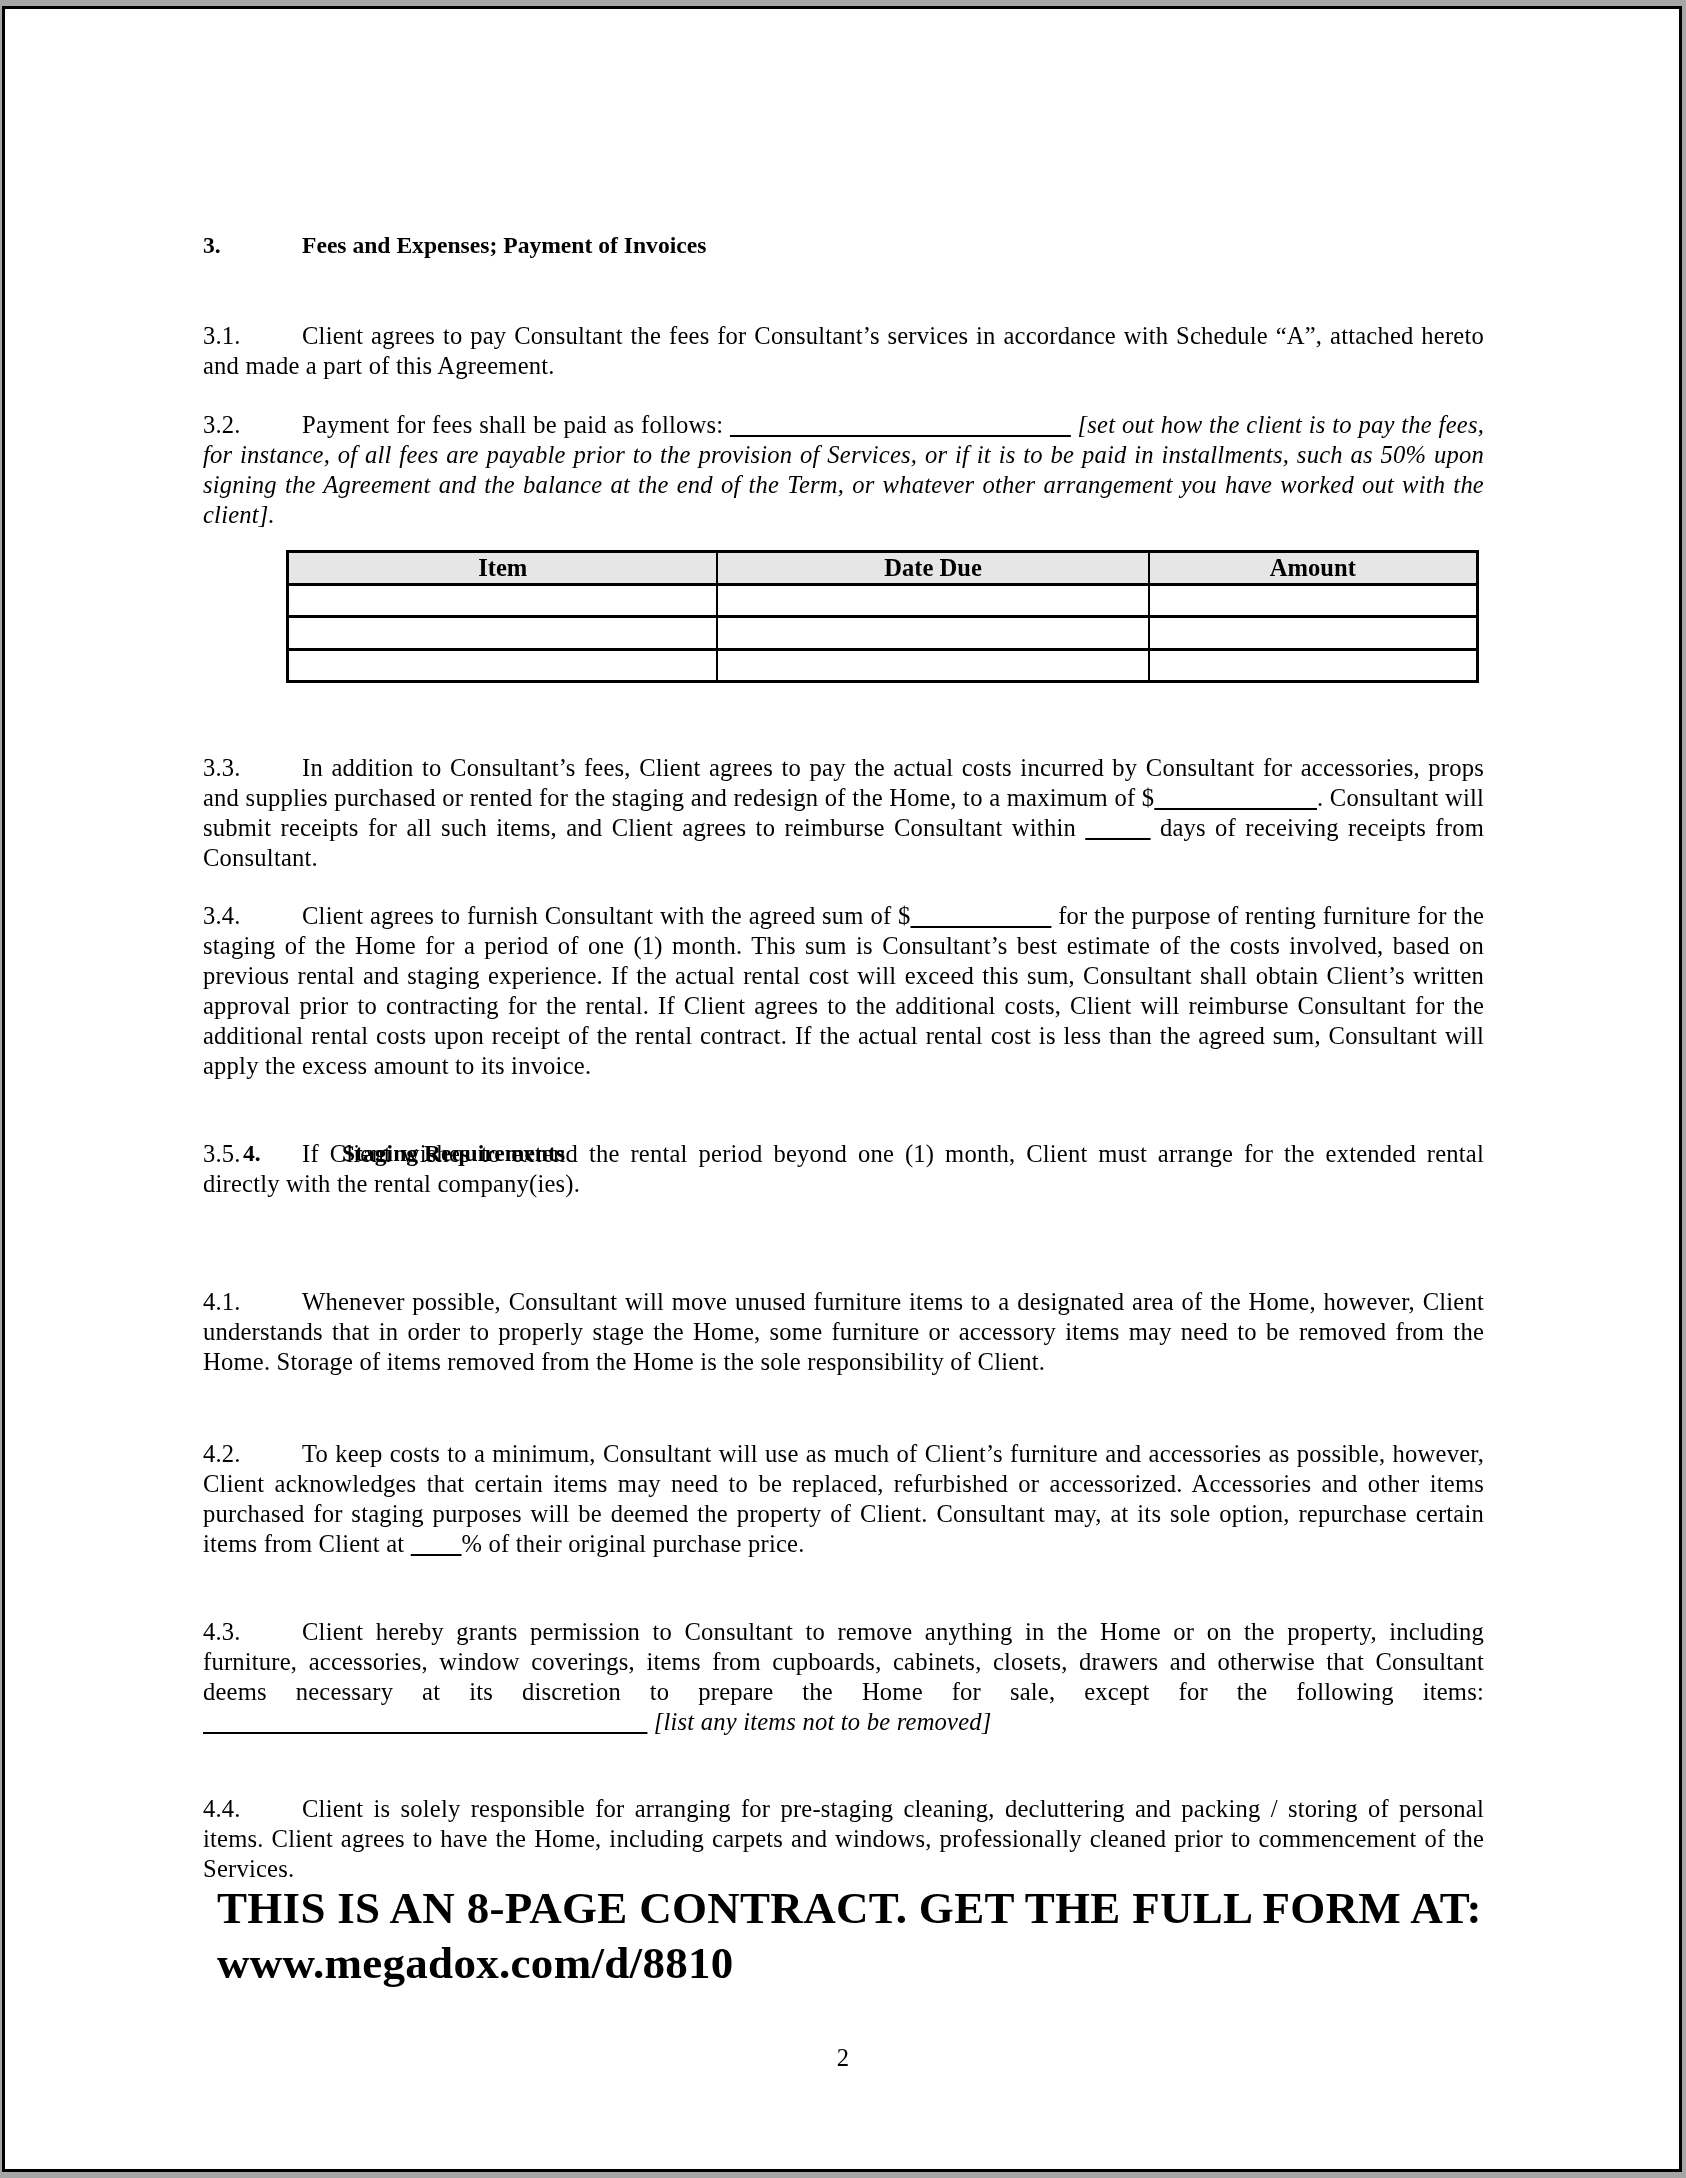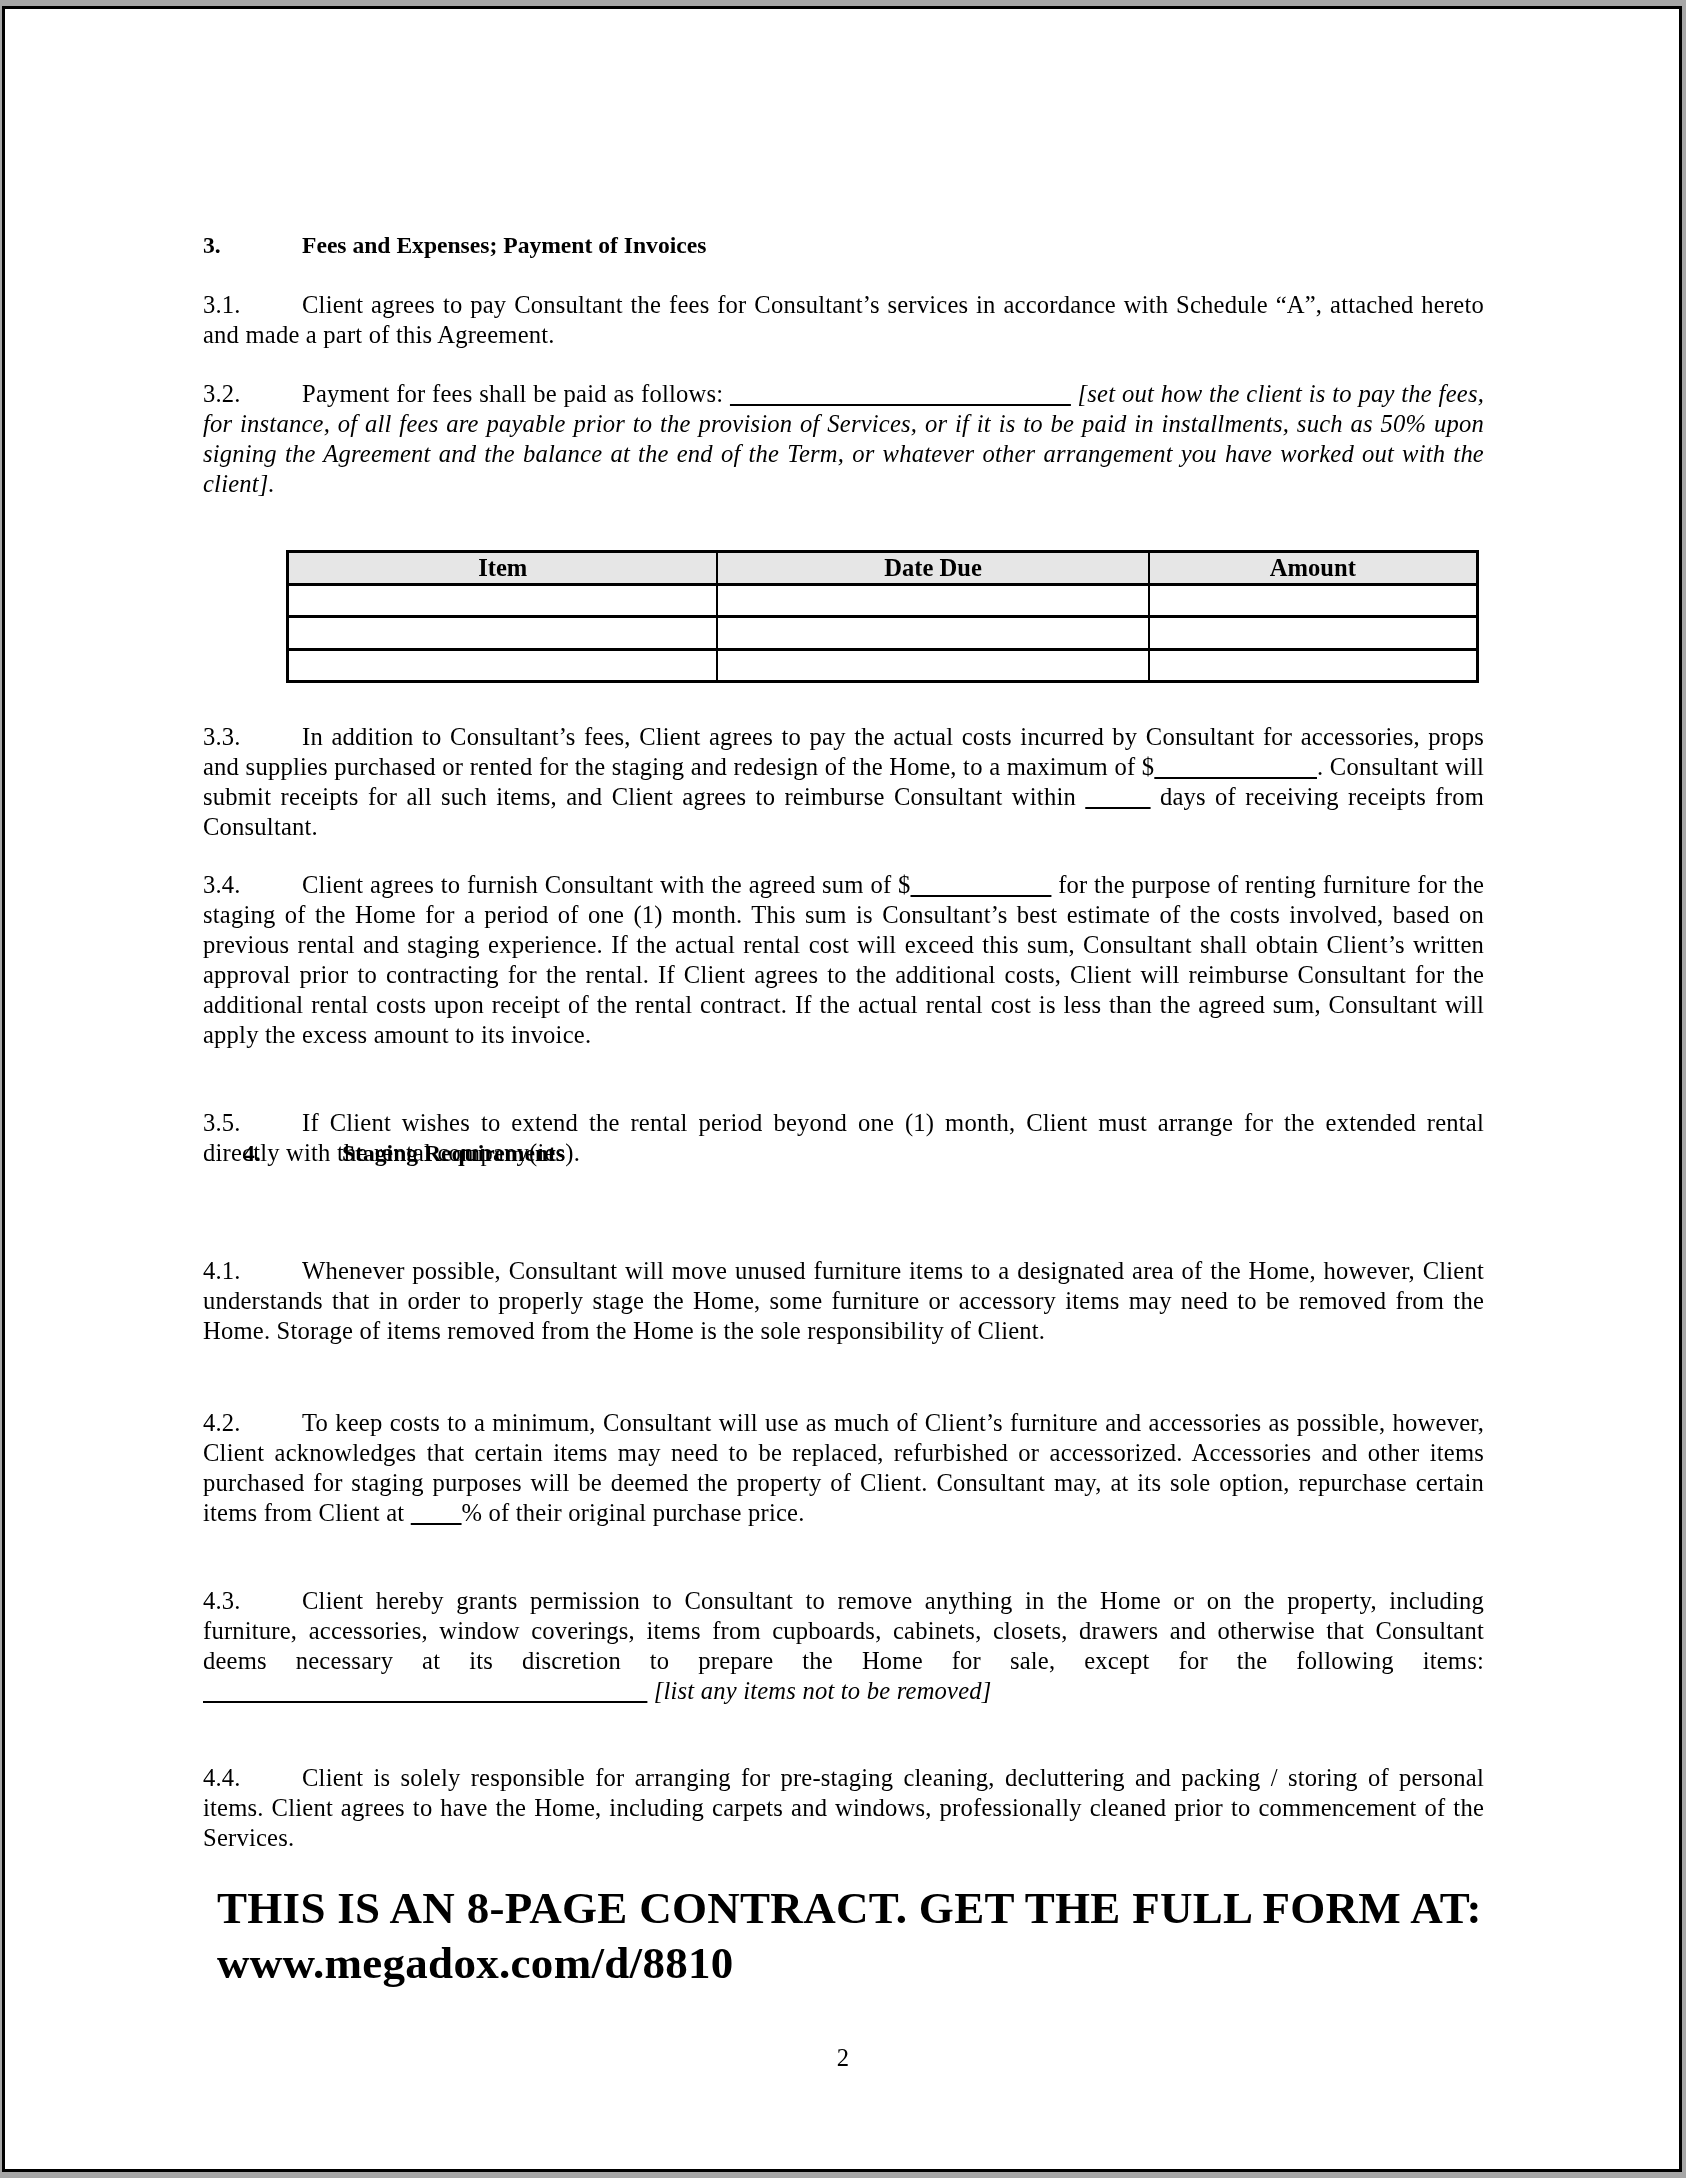--- a/index.html
+++ b/index.html
@@ -28,20 +28,21 @@
     }
     .abs { position: absolute; }
     .text {
       font-family: "Liberation Serif", "DejaVu Serif", serif;
       font-size: 24.6px;
       line-height: 30px;
       text-align: justify;
       width: 1281px;
       left: 203px;
       letter-spacing: 0.2px;
+      margin-top: 31px;
     }
     .text .num { display: inline-block; width: 99px; }
     .text em { }
     .heading {
       font-family: "Liberation Serif", "DejaVu Serif", serif;
       font-weight: bold;
       font-size: 23.6px;
       left: 203px;
     }
     .heading .num { display: inline-block; width: 99px; }

